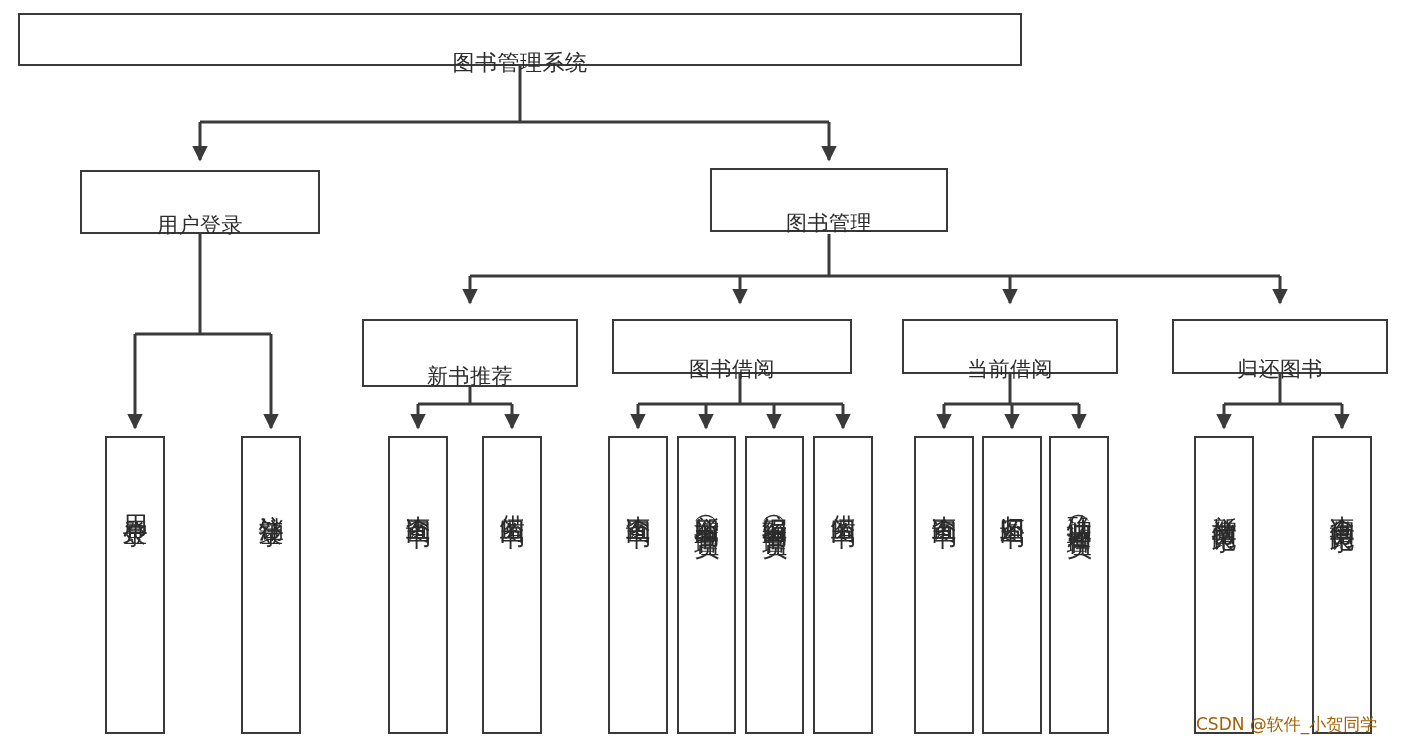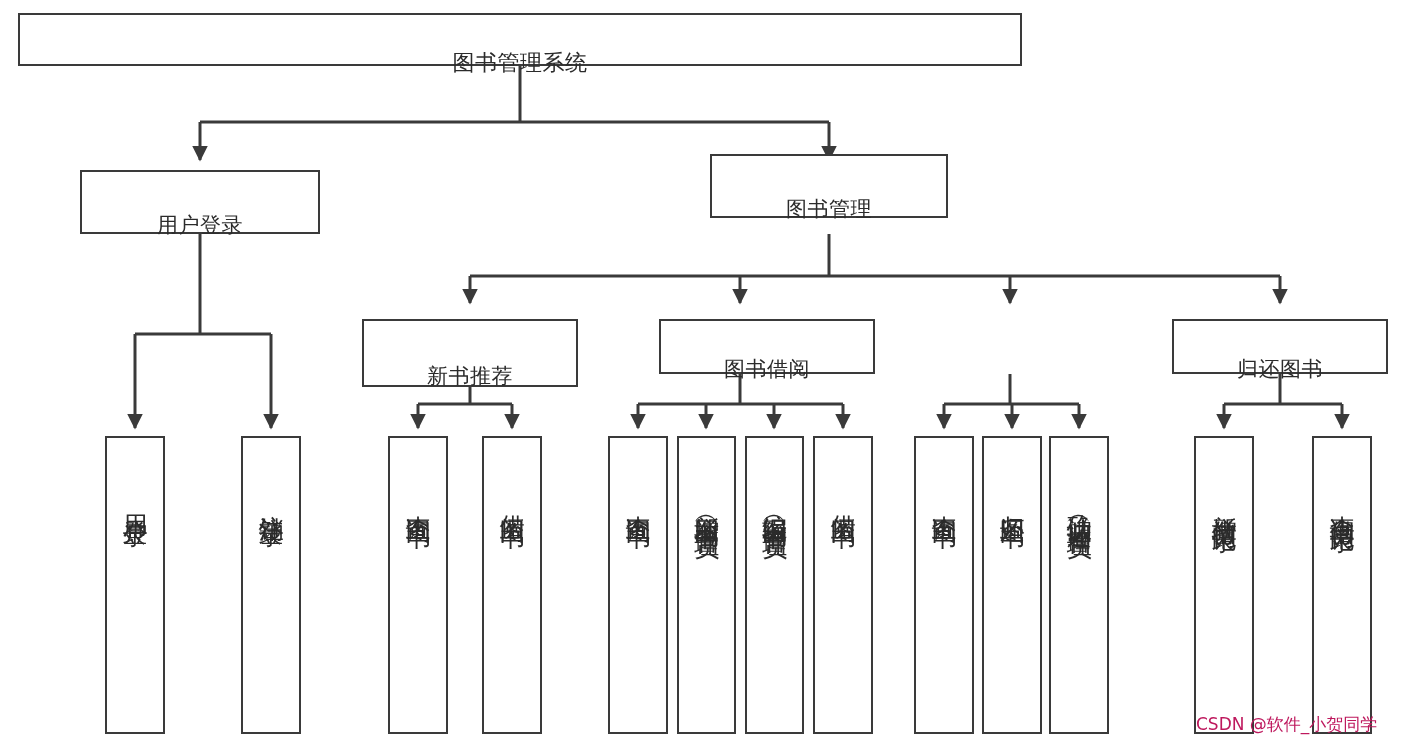--- a/index.html
+++ b/index.html
@@ -61,21 +61,21 @@
     white-space: nowrap;
   }
   .node.root .node-label {
     font-size: 22px;
   }
   #watermark {
     position: absolute;
     left: 1196px;
     top: 713px;
     font-size: 17px;
-    color: #be185d;
+    color: #a16207;
     white-space: nowrap;
     z-index: 5;
     font-family: "DejaVu Sans", "Liberation Sans", sans-serif;
   }
 </style>
 </head>
 <body>
 
 <div id="diagram-root">
 
@@ -130,32 +130,35 @@
   </svg>
 
   <div class="node horizontal root" style="left:18px; top:13px; width:1004px; height:53px;">
     <span class="node-label">图书管理系统</span>
   </div>
 
   <div class="node horizontal" style="left:80px; top:170px; width:240px; height:64px;">
     <span class="node-label">用户登录</span>
   </div>
 
-  <div class="node horizontal" style="left:710px; top:154px; width:238px; height:64px;">
+  <div class="node horizontal" style="left:710px; top:168px; width:238px; height:64px;">
     <span class="node-label">图书管理</span>
   </div>
 
   <div class="node horizontal" style="left:362px; top:319px; width:216px; height:68px;">
     <span class="node-label">新书推荐</span>
   </div>
 
-  <div class="node horizontal" style="left:659px; top:319px; width:216px; height:55px;">
+  <div class="node horizontal" style="left:612px; top:319px; width:240px; height:55px;">
     <span class="node-label">图书借阅</span>
   </div>
 
+  <div class="node horizontal" style="left:902px; top:319px; width:216px; height:55px;">
+    <span class="node-label">当前借阅</span>
+  </div>
 
   <div class="node horizontal" style="left:1172px; top:319px; width:216px; height:55px;">
     <span class="node-label">归还图书</span>
   </div>
 
   <div class="node vertical" style="left:105px; top:436px; width:60px; height:298px;">
     <span class="node-label">用户登录</span>
   </div>
 
   <div class="node vertical" style="left:241px; top:436px; width:60px; height:298px;">

